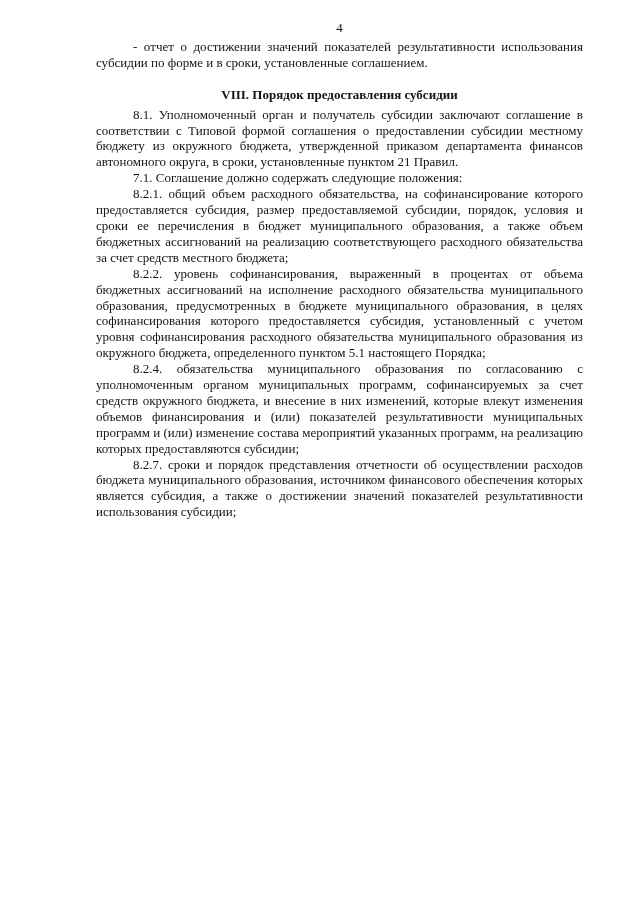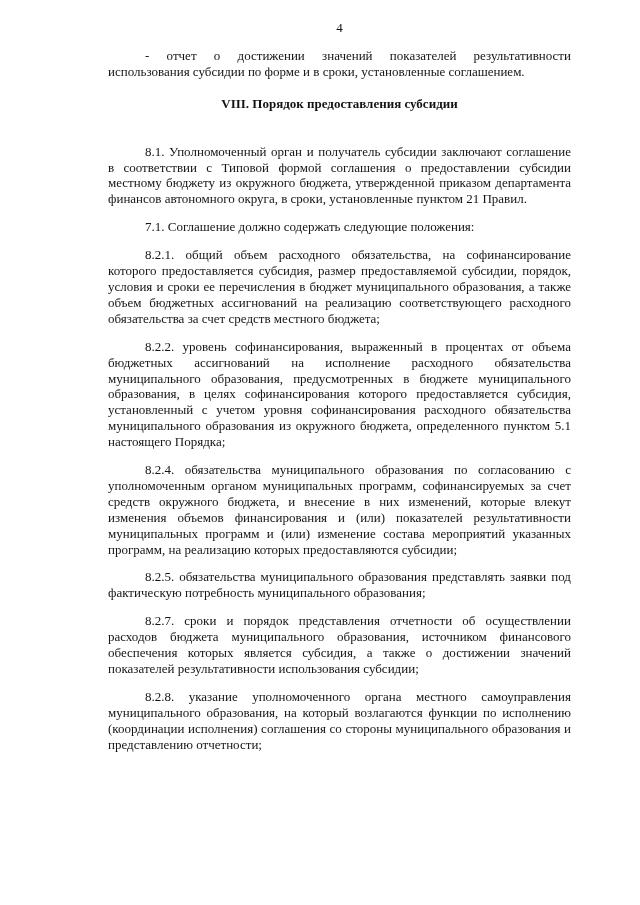--- a/index.html
+++ b/index.html
@@ -18,26 +18,26 @@
     font-size: 13px;
     line-height: 15.9px;
     padding: 20px 57px 0 96px;
     overflow: hidden;
   }
   .page-number {
     text-align: center;
     margin: 0 0 3px 0;
   }
   p.para {
-    margin: 12px;
+    margin: 0;
     text-align: justify;
     text-indent: 37px;
   }
   h3.heading {
-    margin: 16px 0 32px 0;
+    margin: 16px 0 4px 0;
     text-align: center;
     font-size: 13px;
     line-height: 15.9px;
     font-weight: bold;
   }
 </style>
 </head>
 <body>
 
 <div class="page">
@@ -45,16 +45,14 @@
 
   <p class="para">- отчет о достижении значений показателей результативности использования субсидии по форме и в сроки, установленные соглашением.</p>
 
   <h3 class="heading">VIII. Порядок предоставления субсидии</h3>
 
   <p class="para">8.1. Уполномоченный орган и получатель субсидии заключают соглашение в соответствии с Типовой формой соглашения о предоставлении субсидии местному бюджету из окружного бюджета, утвержденной приказом департамента финансов автономного округа, в сроки, установленные пунктом 21 Правил.</p>
   <p class="para">7.1. Соглашение должно содержать следующие положения:</p>
   <p class="para">8.2.1. общий объем расходного обязательства, на софинансирование которого предоставляется субсидия, размер предоставляемой субсидии, порядок, условия и сроки ее перечисления в бюджет муниципального образования, а также объем бюджетных ассигнований на реализацию соответствующего расходного обязательства за счет средств местного бюджета;</p>
   <p class="para">8.2.2. уровень софинансирования, выраженный в процентах от объема бюджетных ассигнований на исполнение расходного обязательства муниципального образования, предусмотренных в бюджете муниципального образования, в целях софинансирования которого предоставляется субсидия, установленный с учетом уровня софинансирования расходного обязательства муниципального образования из окружного бюджета, определенного пунктом 5.1 настоящего Порядка;</p>
   <p class="para">8.2.4. обязательства муниципального образования по согласованию с уполномоченным органом муниципальных программ, софинансируемых за счет средств окружного бюджета, и внесение в них изменений, которые влекут изменения объемов финансирования и (или) показателей результативности муниципальных программ и (или) изменение состава мероприятий указанных программ, на реализацию которых предоставляются субсидии;</p>
-  <p class="para">8.2.5. обязательства муниципального образования представлять заявки под фактическую потребность муниципального образования;</p>
   <p class="para">8.2.7. сроки и порядок представления отчетности об осуществлении расходов бюджета муниципального образования, источником финансового обеспечения которых является субсидия, а также о достижении значений показателей результативности использования субсидии;</p>
-  <p class="para">8.2.8. указание уполномоченного органа местного самоуправления муниципального образования, на который возлагаются функции по исполнению (координации исполнения) соглашения со стороны муниципального образования и представлению отчетности;</p>
 </div>
 
 </body></html>

